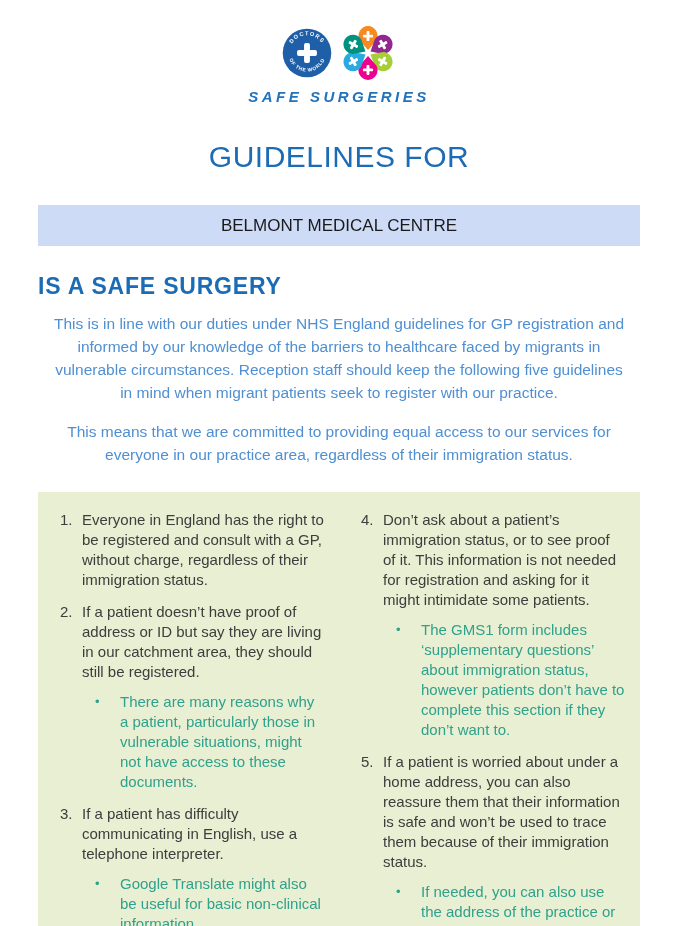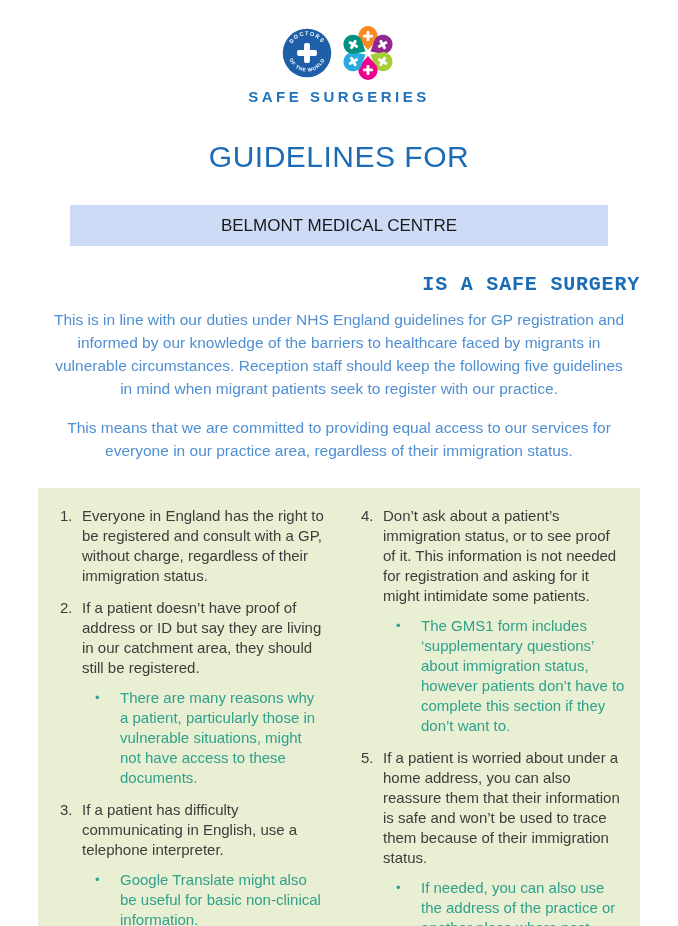--- a/index.html
+++ b/index.html
@@ -21,42 +21,42 @@
     overflow:hidden;
   }
   .page{width:678px;height:926px;position:relative;}
   .content{width:602px;margin:0 auto;}
 
   
   .logo-block{padding-top:24px;text-align:center;}
   .logo-row{display:flex;justify-content:center;align-items:center;gap:6px;}
   .wordmark{
     margin-top:6px;
-    color:#2173BB;font-weight:bold;font-size:15px;letter-spacing:3.5px;
+    color:#2173BB;font-weight:bold;font-size:15px;letter-spacing:3.5px;font-style:italic;
   }
 
   
   h1.title{
     margin-top:32px;text-align:center;
     color:var(--brand_blue);
     font-size:30px;line-height:39px;font-weight:normal;letter-spacing:0.5px;
   }
 
   
   .banner{
-    margin:29px auto 0 auto;width:538px;height:41px;
+    margin:29px auto 0 auto;width:602px;height:41px;
     background:var(--band_bg);
     display:flex;align-items:center;justify-content:center;
     color:var(--band_text);font-size:17px;
   }
 
   
   h2.subtitle{
-    margin-top:27px;text-align:right;
-    color:var(--brand_blue);font-size:20px;font-weight:bold;letter-spacing:0.8px;font-family:Liberation Mono, monospace;
+    margin-top:27px;text-align:left;
+    color:var(--brand_blue);font-size:23px;font-weight:bold;letter-spacing:0.8px;
   }
   p.intro{
     margin:12px auto 0 auto;max-width:578px;
     text-align:center;color:var(--body_blue);
     font-size:15.5px;line-height:23px;
   }
   p.intro + p.intro{margin-top:16px;}
 
   
   .panel{

